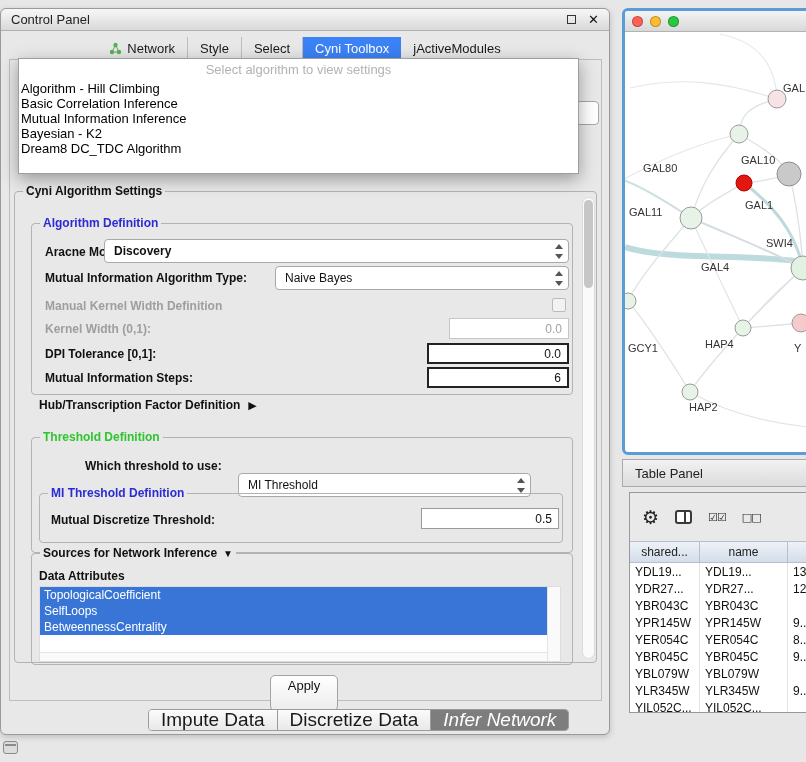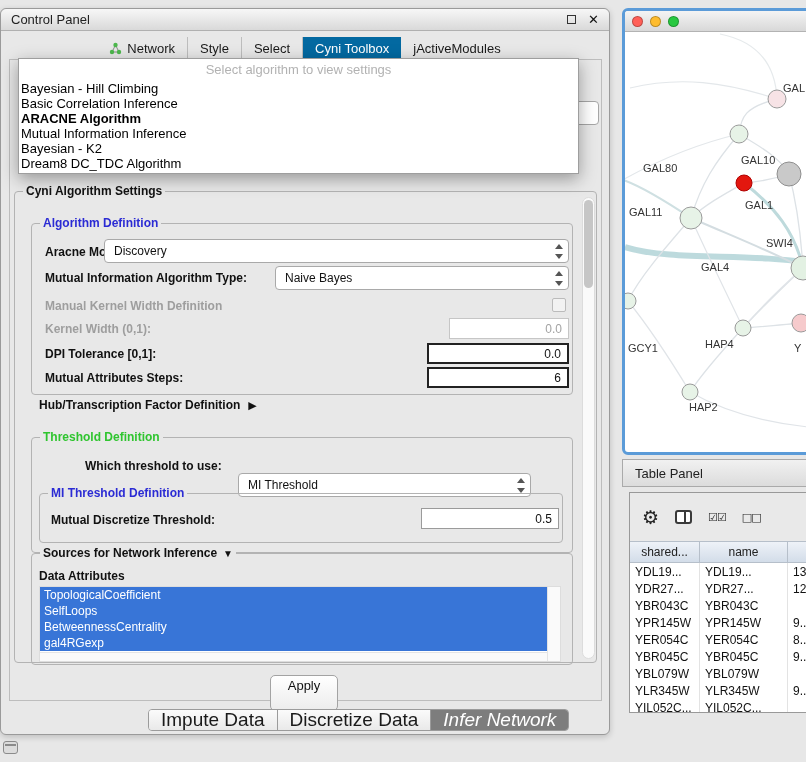--- a/index.html
+++ b/index.html
@@ -15,21 +15,21 @@
         display:flex; align-items:center; padding:0 10px; font-size:13px; color:#222; }
   .cp-buttons { margin-left:auto; display:flex; align-items:center; gap:12px; }
   .float-btn { width:9px; height:9px; border:1.5px solid #333; display:inline-block; background:transparent; }
   .close-btn { font-size:13px; font-weight:bold; color:#111; line-height:1; }
 
   .cp-tabs { position:absolute; left:0; top:28px; width:100%; height:22px;
         display:flex; justify-content:center; align-items:stretch; }
   .tab { display:flex; align-items:center; gap:5px; padding:0 12px; font-size:13px;
         color:#1a1a1a; border-right:1px solid #bdbdbd; }
   .cp-tabs .tab:last-child { border-right:none; }
-  .tab.selected { background:#0369a1; color:#fff; border-right:none; border-radius:0; }
+  .tab.selected { background:#3b82f6; color:#fff; border-right:none; border-radius:0; }
 
   .cp-content { position:absolute; left:8px; top:50px; width:593px; height:642px;
         border:1px solid #bdbdbd; background:#e8e8e8; }
   .partial-combo { position:absolute; left:565px; top:92px; width:33px; height:24px;
         background:#fff; border:1px solid #a6a6a6; border-radius:4px; }
 
   
   .popup { position:absolute; left:17px; top:49px; width:561px; height:116px;
         background:#fff; border:1px solid #9e9e9e; z-index:60;
         box-shadow:0 5px 16px rgba(0,0,0,.35); overflow:hidden; }
@@ -186,21 +186,21 @@
 
     <div class="gbox settings-box">
       <span class="gtitle">Cyni Algorithm Settings</span>
     </div>
 
     <div class="gbox algo-box">
       <span class="gtitle blue">Algorithm Definition</span>
     </div>
 
     <span class="lbl" style="left:44px; top:236px;">Aracne Mode:</span>
-    <div class="combo" style="left:103px; top:230px; width:465px;">
+    <div class="combo" style="left:103px; top:230px; width:465px;font-weight:bold;">
       <span>Discovery</span>
       <span class="combo-arrows">
           <span class="arr-up"></span>
           <span class="arr-down"></span>
         </span>
     </div>
 
     <span class="lbl" style="left:44px; top:262px;">Mutual Information Algorithm Type:</span>
     <div class="combo" style="left:274px; top:257px; width:294px;">
       <span>Naive Bayes</span>
@@ -216,21 +216,21 @@
     <span class="lbl gray" style="left:44px; top:313px;">Kernel Width (0,1):</span>
     <div class="tfield disabled" style="left:448px; top:309px; width:120px; height:21px;">
       <span>0.0</span>
     </div>
 
     <span class="lbl" style="left:44px; top:338px;">DPI Tolerance [0,1]:</span>
     <div class="tfield strong" style="left:426px; top:334px; width:142px; height:21px;">
       <span>0.0</span>
     </div>
 
-    <span class="lbl" style="left:44px; top:362px;">Mutual Attributes Steps:</span>
+    <span class="lbl" style="left:44px; top:362px;">Mutual Information Steps:</span>
     <div class="tfield strong" style="left:426px; top:358px; width:142px; height:21px;">
       <span>6</span>
     </div>
 
     <div class="hub-row">
       <span>Hub/Transcription Factor Definition</span><span class="hub-arrow">▶</span>
     </div>
 
     <div class="gbox thr-box">
       <span class="gtitle green">Threshold Definition</span>
@@ -254,43 +254,41 @@
     </div>
 
     <div class="gbox src-box">
       <span class="gtitle"><span>Sources for Network Inference</span><span class="src-arrow">▼</span></span>
     </div>
     <span class="lbl" style="left:38px; top:560px;">Data Attributes</span>
     <div class="attr-list">
       <div class="attr-item sel">TopologicalCoefficient</div>
         <div class="attr-item sel">SelfLoops</div>
         <div class="attr-item sel">BetweennessCentrality</div>
-        <div class="attr-item sel">gal4RGexp</div>
         <div class="list-vscroll"></div>
       <div class="list-hscroll"></div>
     </div>
 
     <div class="vscroll">
         <div class="vthumb"></div>
       </div>
 
     <div class="apply-btn">Apply</div>
 
     <div class="seg">
       <div class="seg-item">Impute Data</div>
       <div class="seg-item">Discretize Data</div>
       <div class="seg-item selected">Infer Network</div>
     </div>
 
     <div class="popup">
       <div class="popup-placeholder">Select algorithm to view settings</div>
       <div>
-          <div class="popup-item">Bayesian - Hill Climbing</div>
+          <div class="popup-item">Algorithm - Hill Climbing</div>
           <div class="popup-item">Basic Correlation Inference</div>
-          <div class="popup-item bold">ARACNE Algorithm</div>
           <div class="popup-item">Mutual Information Inference</div>
           <div class="popup-item">Bayesian - K2</div>
           <div class="popup-item">Dream8 DC_TDC Algorithm</div>
         </div>
     </div>
   </section>
 
   <section class="nw">
     <div class="nw-titlebar">
       <span class="tl" style="background: rgb(255, 95, 87);"></span>

